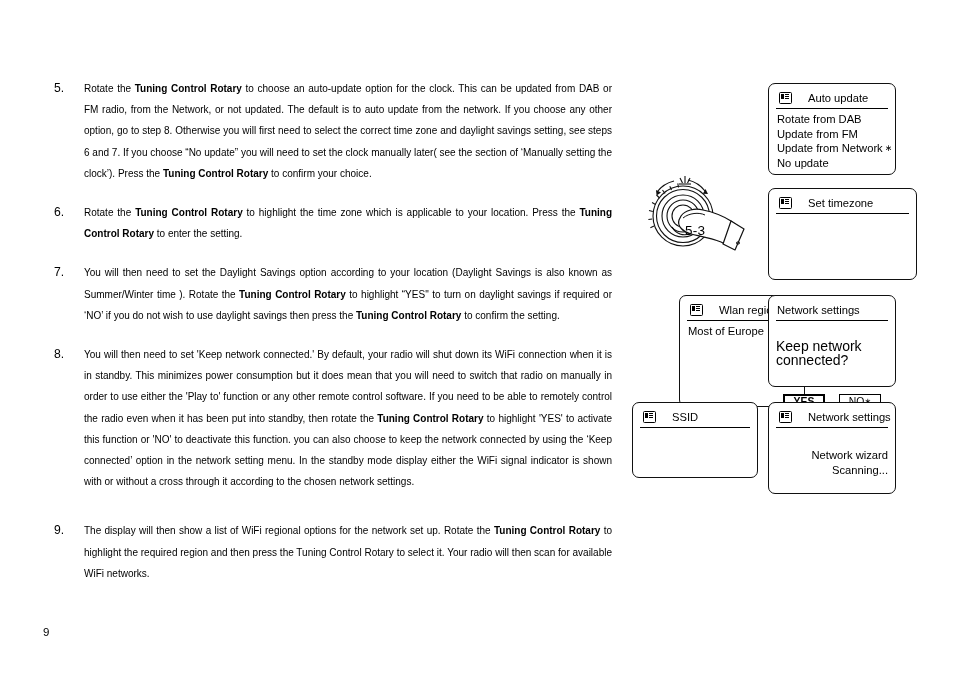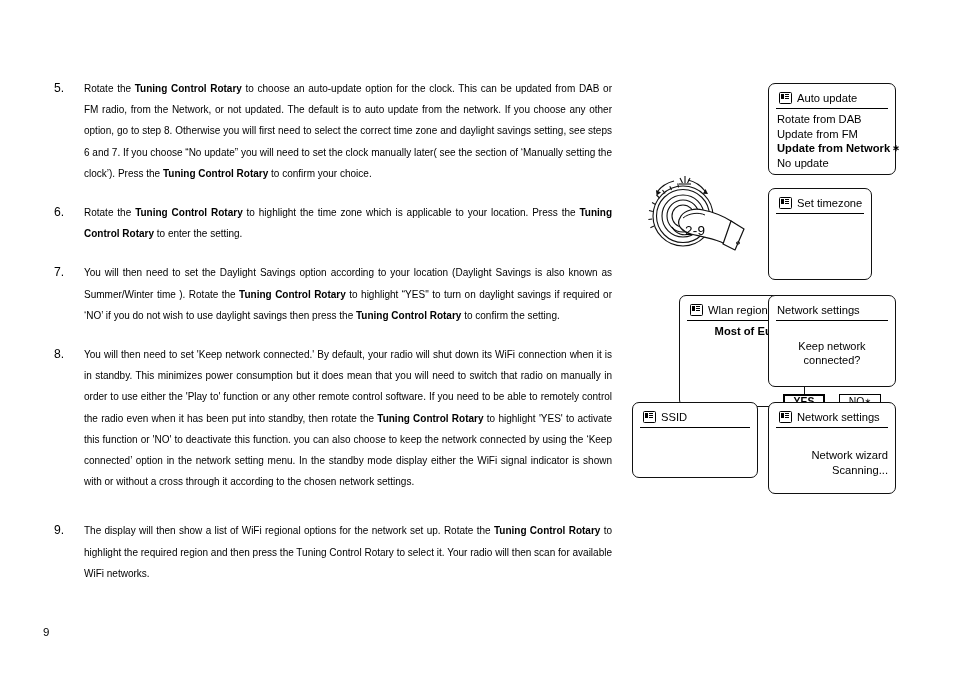--- a/index.html
+++ b/index.html
@@ -57,21 +57,21 @@
     position: absolute;
     box-sizing: border-box;
     border: 1.3px solid #111111;
     border-radius: 7px;
     background: #ffffff;
     padding: 6px 7px 5px 7px;
   }
   .panel-header {
     display: flex;
     align-items: center;
-    gap: 5px;
+    gap: 16px;
     border-bottom: 1.6px solid #000000;
     padding: 0 2px 3px 3px;
     margin-bottom: 3px;
     height: 15px;
   }
   .panel-header.no-rule-pad { padding-left: 1px; }
   .menu-icon {
     flex: 0 0 auto;
     width: 11px;
     height: 10px;
@@ -106,33 +106,31 @@
   }
   .panel-list {
     padding: 0 1px;
   }
   .panel-line {
     font-size: 11.2px;
     line-height: 14.6px;
     white-space: nowrap;
   }
   .panel-line.sel {
-    font-weight: bold;
-    text-align: right;
+    font-weight: normal;
   }
   .panel-line .star {
     font-size: 9px;
     vertical-align: 1px;
     padding-left: 2px;
   }
   .panel-prompt {
-    font-size: 11px;
+    font-size: 14px;
     line-height: 14px;
     margin-top: 18px;
-    text-align: center;
   }
   .panel-wizard {
     margin-top: 20px;
     text-align: center;
   }
   .panel-wizard .panel-line { text-align: right; }
 
   .yesno-row {
     display: flex;
     justify-content: center;
@@ -154,21 +152,21 @@
     font-weight: bold;
     line-height: 11px;
   }
   .yn-btn .star {
     font-size: 8.5px;
     vertical-align: 1px;
   }
 
   
   #panel-auto-update   { left: 768px; top: 83px;  width: 128px; height: 92px; }
-  #panel-set-timezone  { left: 768px; top: 188px; width: 104px; height: 92px; }
+  #panel-set-timezone  { left: 768px; top: 188px; width: 149px; height: 92px; }
   #panel-wlan-region   { left: 632px; top: 295px; width: 126px; height: 112px; margin-left: 47px; }
   #panel-keep-network  { left: 768px; top: 295px; width: 128px; height: 92px; }
   #panel-ssid          { left: 632px; top: 402px; width: 126px; height: 76px; }
   #panel-net-settings  { left: 768px; top: 402px; width: 128px; height: 92px; }
 
   
   #knob-illustration {
     position: absolute;
     left: 643px;
     top: 172px;
@@ -262,21 +260,21 @@
       <path d="M88 49 L 101 57 L 92 78 L 80 72 Z"></path>
     </g>
     <g fill="none" stroke="#111" stroke-width="1">
       <path d="M40 46 C 46 41, 56 40, 62 43"></path>
       <ellipse cx="95" cy="71" rx="1.6" ry="1.1"></ellipse>
     </g>
     <g fill="none" stroke="#111" stroke-width="1.2">
       <path d="M29 55 C 33 62, 40 64, 47 62"></path>
     </g>
   </svg>
-  <div class="knob-label">2-9</div>
+  <div class="knob-label">5-3</div>
 </div>
 
 <div class="panel" id="panel-auto-update">
   <div class="panel-header">
     <span class="menu-icon"></span>
     <span class="panel-title">Auto update</span>
   </div>
   <div class="panel-list">
       <div class="panel-line"><span>Rotate from DAB</span></div>
       <div class="panel-line"><span>Update from FM</span></div>

